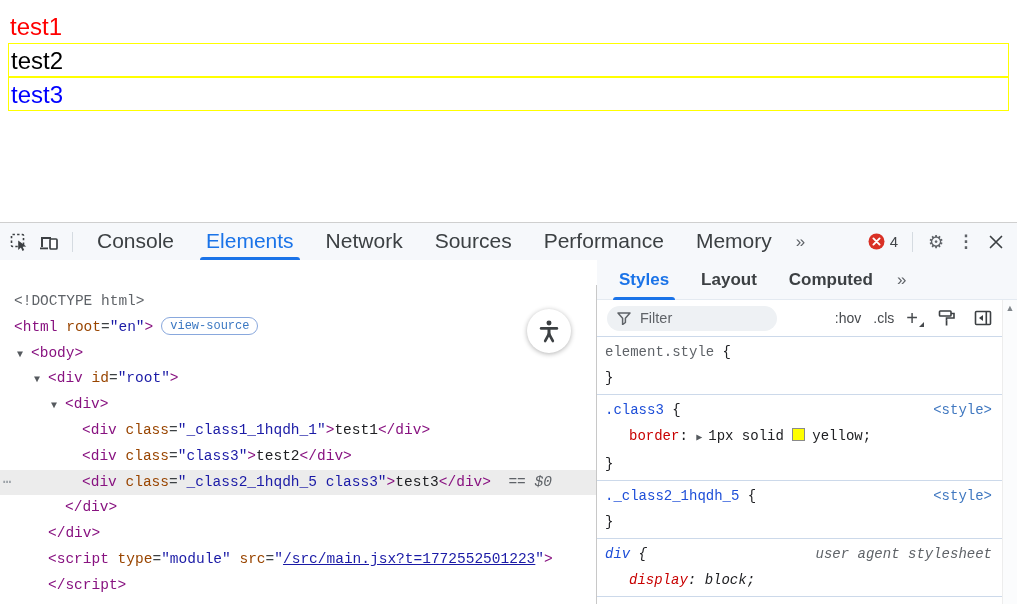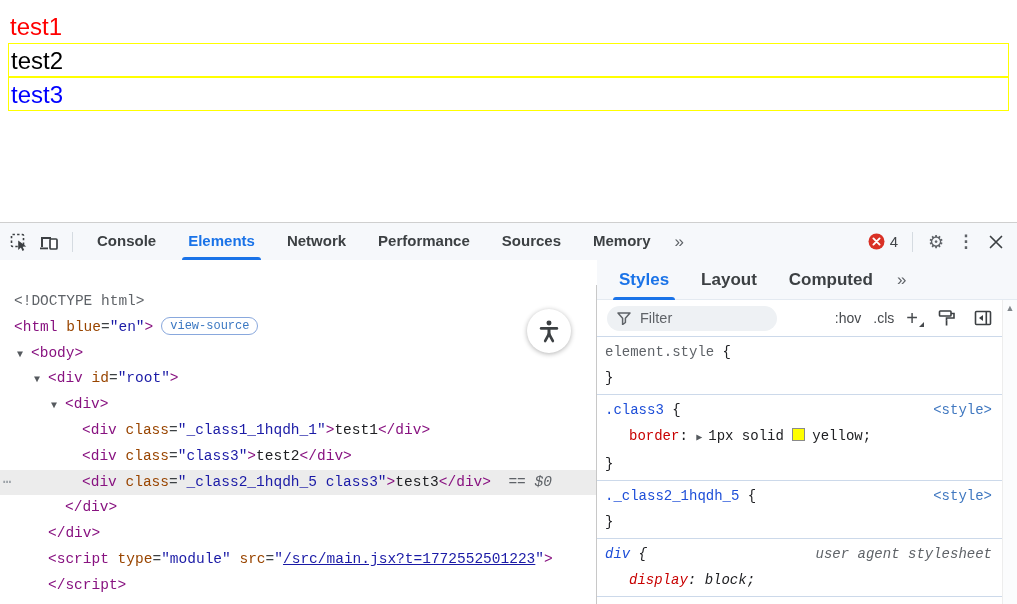--- a/index.html
+++ b/index.html
@@ -22,22 +22,22 @@
   .dt-toolbar {
     height:37px; background:#f6f8fb; display:flex; align-items:center;
     padding-left:4px; position:relative;
   }
   .icon-btn {
     width:30px; height:28px; display:flex; align-items:center; justify-content:center;
     color:#5f6368; flex:0 0 auto; cursor:pointer;
   }
   .vsep { width:1px; height:20px; background:#d5dbe1; margin:0 8px; flex:0 0 auto; }
   .dt-tab {
-    padding:0 16px; font-size:15px; color:#3c4043; height:37px; line-height:36px;
-    position:relative; cursor:pointer; flex:0 0 auto;font-weight:bold;
+    padding:0 16px; font-size:21px; color:#3c4043; height:37px; line-height:36px;
+    position:relative; cursor:pointer; flex:0 0 auto;
   }
   .dt-tab.active { color:#1a73e8; }
   .dt-tab.active::after {
     content:""; position:absolute; left:10px; right:10px; bottom:0; height:3px;
     background:#1a73e8; border-radius:3px 3px 0 0;
   }
   .more-tabs { font-size:17px; color:#5f6368; padding:0 8px; cursor:pointer; }
   .err-badge { display:flex; align-items:center; gap:5px; margin-left:auto; padding:0 6px; cursor:pointer; }
   .err-count { font-size:15px; color:#42464a; }
   .glyph { font-size:18px; line-height:1; }
@@ -151,22 +151,22 @@
       <svg width="20" height="20" viewBox="0 0 20 20">
         <path d="M2 5 h10 v2 H4 v8 H2 Z" fill="#3c4043"></path>
         <path d="M1 15.5 h8 v1.8 H1 Z" fill="#3c4043"></path>
         <rect x="11" y="7" width="7" height="10" rx="1" fill="#fff" stroke="#3c4043" stroke-width="1.7"></rect>
       </svg>
     </div>
     <div class="vsep"></div>
     <div class="dt-tab">Console</div>
     <div class="dt-tab active">Elements</div>
     <div class="dt-tab">Network</div>
+    <div class="dt-tab">Sources</div>
     <div class="dt-tab">Performance</div>
-    <div class="dt-tab">Sources</div>
     <div class="dt-tab">Memory</div>
     <div class="more-tabs">»</div>
     <div class="err-badge">
       <svg width="17" height="17" viewBox="0 0 17 17">
         <circle cx="8.5" cy="8.5" r="8" fill="#d93025"></circle>
         <path d="M5.4 5.4 L11.6 11.6 M11.6 5.4 L5.4 11.6" stroke="#fff" stroke-width="1.9" stroke-linecap="round"></path>
       </svg>
       <span class="err-count">4</span>
     </div>
     <div class="vsep"></div>
@@ -177,21 +177,21 @@
         <path d="M2.5 2.5 L13.5 13.5 M13.5 2.5 L2.5 13.5" stroke="#3c4043" stroke-width="1.7" stroke-linecap="round"></path>
       </svg>
     </div>
   </div>
 
   <div class="dt-body">
 
     <div class="elements-panel">
       <div class="dom-tree" id="dom-tree">
           <div class="tree-row" style="padding-left: 14px;"><span class="tk-gray">&lt;!DOCTYPE html&gt;</span></div>
-          <div class="tree-row" style="padding-left: 14px;"><span class="tk-tag">&lt;html</span><span class="tk-attr"> blue</span><span class="tk-punct">=</span><span class="tk-val">"en"</span><span class="tk-tag">&gt;</span><span class="tk-pill">view-source</span></div>
+          <div class="tree-row" style="padding-left: 14px;"><span class="tk-tag">&lt;html</span><span class="tk-attr"> root</span><span class="tk-punct">=</span><span class="tk-val">"en"</span><span class="tk-tag">&gt;</span><span class="tk-pill">view-source</span></div>
           <div class="tree-row" style="padding-left: 31px;"><span class="tk-arrow">▼</span><span class="tk-tag">&lt;body&gt;</span></div>
           <div class="tree-row" style="padding-left: 48px;"><span class="tk-arrow">▼</span><span class="tk-tag">&lt;div</span><span class="tk-attr"> id</span><span class="tk-punct">=</span><span class="tk-val">"root"</span><span class="tk-tag">&gt;</span></div>
           <div class="tree-row" style="padding-left: 65px;"><span class="tk-arrow">▼</span><span class="tk-tag">&lt;div&gt;</span></div>
           <div class="tree-row" style="padding-left: 82px;"><span class="tk-tag">&lt;div</span><span class="tk-attr"> class</span><span class="tk-punct">=</span><span class="tk-val">"_class1_1hqdh_1"</span><span class="tk-tag">&gt;</span><span class="tk-plain">test1</span><span class="tk-tag">&lt;/div&gt;</span></div>
           <div class="tree-row" style="padding-left: 82px;"><span class="tk-tag">&lt;div</span><span class="tk-attr"> class</span><span class="tk-punct">=</span><span class="tk-val">"class3"</span><span class="tk-tag">&gt;</span><span class="tk-plain">test2</span><span class="tk-tag">&lt;/div&gt;</span></div>
           <div class="tree-row selected" style="padding-left: 82px;"><span class="gutter-dots">⋯</span><span class="tk-tag">&lt;div</span><span class="tk-attr"> class</span><span class="tk-punct">=</span><span class="tk-val">"_class2_1hqdh_5 class3"</span><span class="tk-tag">&gt;</span><span class="tk-plain">test3</span><span class="tk-tag">&lt;/div&gt;</span><span class="tk-eq">  == $0</span></div>
           <div class="tree-row" style="padding-left: 65px;"><span class="tk-tag">&lt;/div&gt;</span></div>
           <div class="tree-row" style="padding-left: 48px;"><span class="tk-tag">&lt;/div&gt;</span></div>
           <div class="tree-row" style="padding-left: 48px;"><span class="tk-tag">&lt;script</span><span class="tk-attr"> type</span><span class="tk-punct">=</span><span class="tk-val">"module"</span><span class="tk-attr"> src</span><span class="tk-punct">=</span><span class="tk-val">"</span><span class="tk-link">/src/main.jsx?t=1772552501223</span><span class="tk-val">"</span><span class="tk-tag">&gt;</span></div>
           <div class="tree-row" style="padding-left: 48px;"><span class="tk-tag">&lt;/script&gt;</span></div>

